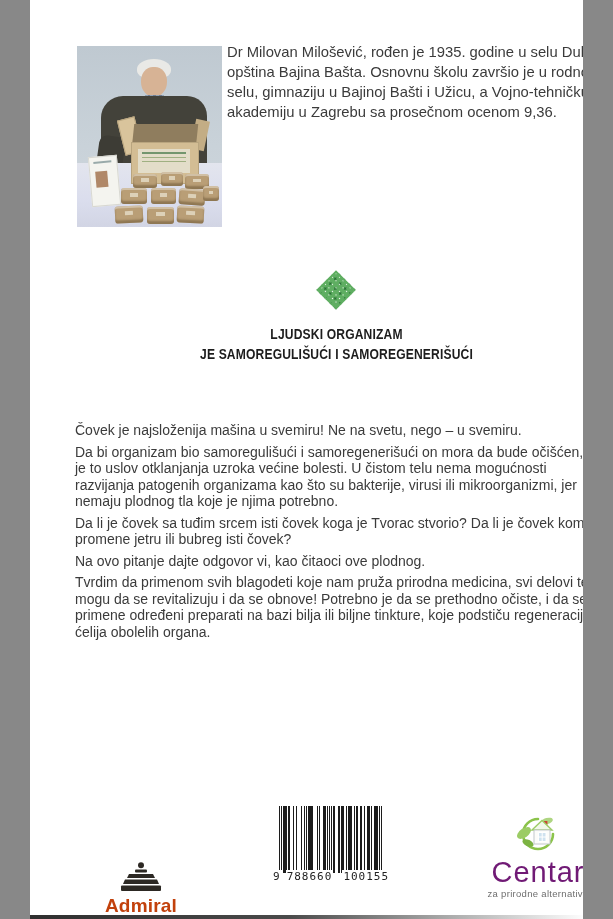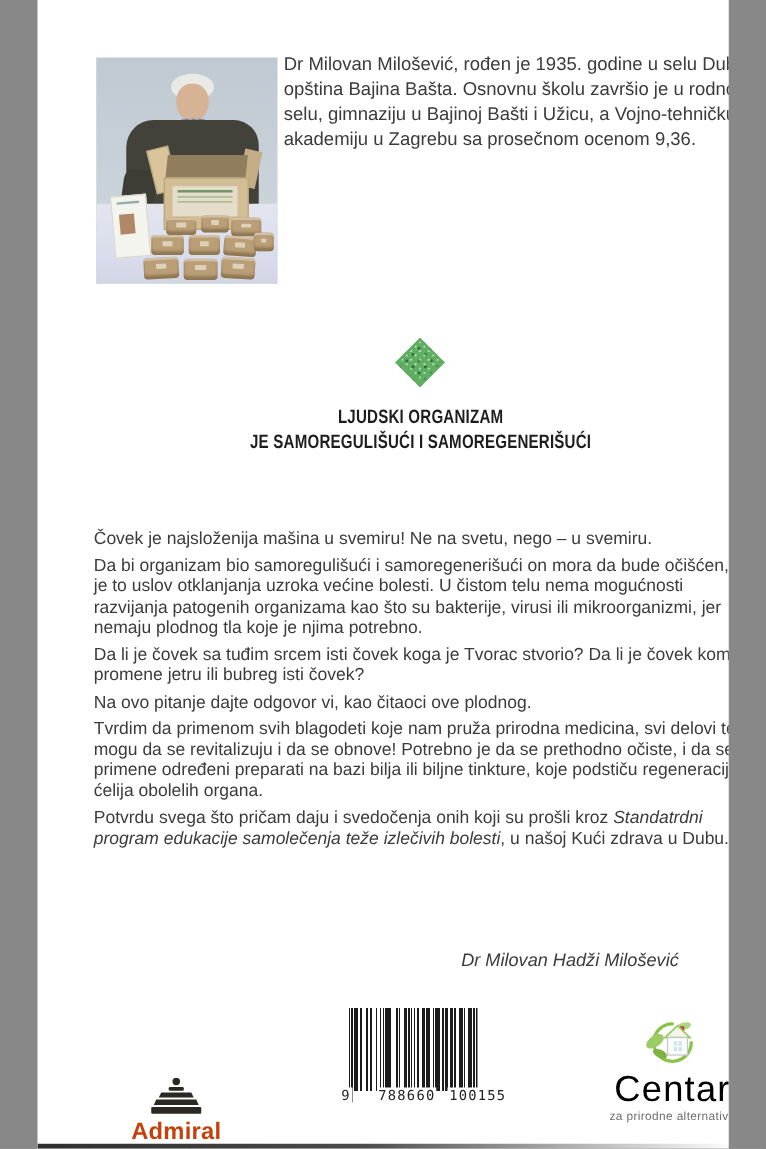--- a/index.html
+++ b/index.html
@@ -65,24 +65,24 @@
   
   .admiral{position:absolute; left:43px; top:862px; width:136px; text-align:center; color:#c2410c;}
   .admiral svg{display:block; margin:0 auto;}
   .admiral .label{margin-top:3px; font-size:19px; font-weight:bold; letter-spacing:.2px; word-spacing:7px;}
   .barcode{position:absolute; left:249px; top:806px; width:106px; height:86px; background:#fff;}
   .barcode svg{display:block; fill:#1c1c1c;}
   .barcode .digits{position:absolute; left:-7px; top:64px; width:118px; display:flex;
     font-family:"DejaVu Sans Mono", monospace; font-size:11px; color:#222; letter-spacing:1px;}
   .barcode .digits span{background:#fff; padding:0 1px;}
   .barcode .digits .g0{margin-right:4px;}
-  .barcode .digits .g1{margin-right:9px;margin-left:16px;}
+  .barcode .digits .g1{margin-right:9px;}
   .centar{position:absolute; left:450px; top:813px; width:116px; text-align:center;}
   .centar svg{display:block; margin:0 auto;}
-  .centar .name{font-size:29px; line-height:30px; color:#000000; letter-spacing:1px; margin-top:2px;}
+  .centar .name{font-size:29px; line-height:30px; color:#701a75; letter-spacing:1px; margin-top:2px;}
   .centar .subtitle{font-size:9.5px; color:#6e6e6e; letter-spacing:.3px; margin-top:1px;}
   .scan-edge{position:absolute; left:0; bottom:0; width:575px; height:4px;
     background:linear-gradient(90deg,#2f2f2f 0%,#4a4a4a 45%,rgba(90,90,90,0) 97%);}
   em{font-style:italic;}
 </style>
 </head>
 <body>
 
 <div id="page">
 
@@ -129,24 +129,22 @@
     <div>LJUDSKI ORGANIZAM</div>
     <div>JE SAMOREGULIŠUĆI I SAMOREGENERIŠUĆI</div>
   </div>
 
   <div class="body-text">
     <p>Čovek je najsloženija mašina u svemiru! Ne na svetu, nego – u svemiru.</p>
     <p>Da bi organizam bio samoregulišući i samoregenerišući on mora da bude očišćen, jer je to uslov otklanjanja uzroka većine bolesti. U čistom telu nema mogućnosti razvijanja patogenih organizama kao što su bakterije, virusi ili mikroorganizmi, jer nemaju plodnog tla koje je njima potrebno.</p>
     <p>Da li je čovek sa tuđim srcem isti čovek koga je Tvorac stvorio? Da li je čovek kome promene jetru ili bubreg isti čovek?</p>
     <p>Na ovo pitanje dajte odgovor vi, kao čitaoci ove plodnog.</p>
     <p>Tvrdim da primenom svih blagodeti koje nam pruža prirodna medicina, svi delovi tela mogu da se revitalizuju i da se obnove! Potrebno je da se prethodno očiste, i da se primene određeni preparati na bazi bilja ili biljne tinkture, koje podstiču regeneraciju ćelija obolelih organa.</p>
-    <p><span>Potvrdu svega što pričam daju i svedočenja onih koji su prošli kroz </span><em>Standatrdni program edukacije samolečenja teže izlečivih bolesti</em><span>, u našoj Kući zdrava u Dubu.</span></p>
-  </div>
-
-  <div class="signature">Dr Milovan Hadži Milošević</div>
+  </div>
+
 
   <div class="admiral">
     <svg width="46" height="30" viewBox="0 0 46 30">
       <circle cx="23" cy="3.2" r="3" fill="#2c2823"></circle>
       <rect x="17" y="7.5" width="12" height="3" rx="1" fill="#2c2823"></rect>
       <path d="M11 12 L35 12 L37 16 L9 16 Z" fill="#2c2823"></path>
       <path d="M7 17.5 L39 17.5 L41 22 L5 22 Z" fill="#2c2823"></path>
       <rect x="3" y="23.5" width="40" height="5.5" rx="1" fill="#2c2823"></rect>
     </svg>
     <div class="label">Admiral Books</div>

